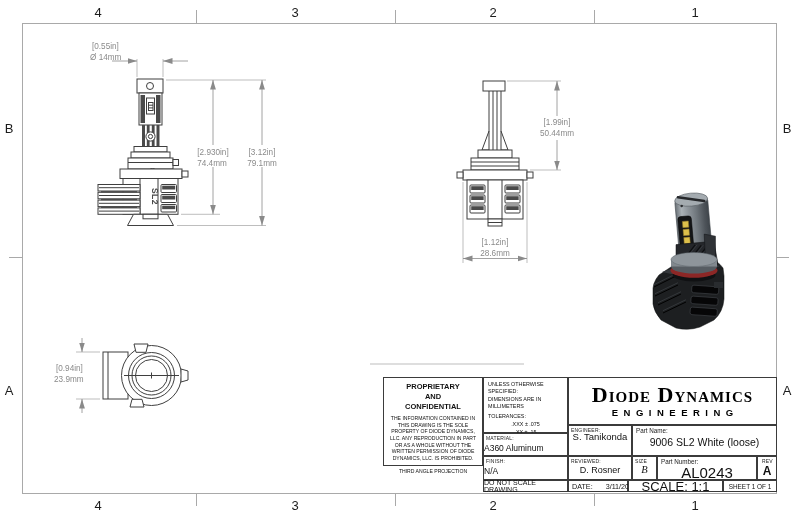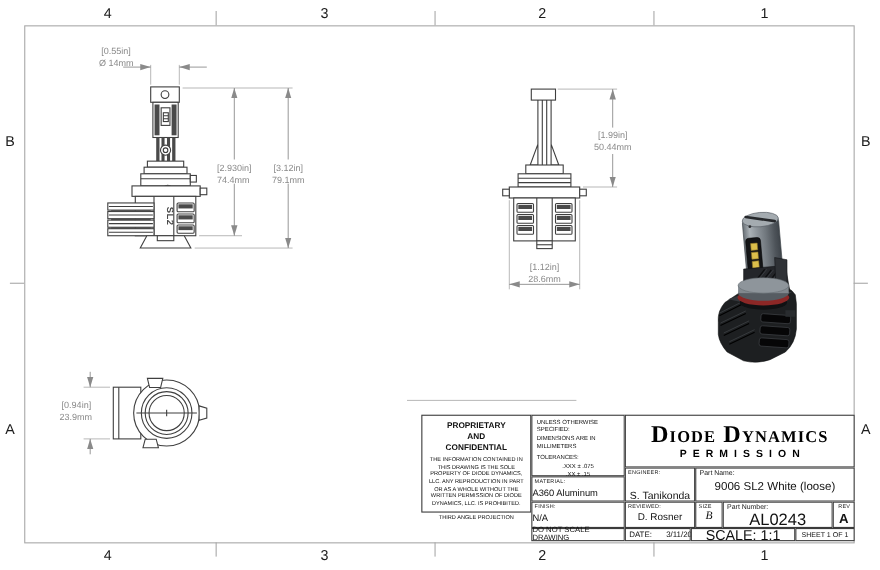--- a/index.html
+++ b/index.html
@@ -31,26 +31,26 @@
   .prop-body{font-size:5.1px;text-align:center;line-height:1.3;margin-top:4px;width:94px;}
   .proj-lbl{font-size:5.1px;margin-top:6px;text-align:center;}
   .tol-cell{padding:3px 4px;font-size:5.4px;line-height:1.35;}
   .tol-lines{text-align:center;margin-top:1px;line-height:1.3;}
   .val-c{font-size:8.5px;text-align:left;margin-top:9px;}
   .dns{font-size:7px;}
   .logo-name{font-family:"Liberation Serif",serif;font-variant:small-caps;font-weight:bold;
              font-size:22px;letter-spacing:1px;line-height:1;color:#000;}
   .logo-sub{font-size:9.5px;font-weight:bold;letter-spacing:5.5px;color:#000;margin-top:1px;text-indent:5.5px;}
   .logo-wrap{display:flex;flex-direction:column;align-items:center;justify-content:center;height:100%;}
-  .person{font-size:9.5px;text-align:center;margin-top:20px;}
+  .person{font-size:9.5px;text-align:center;margin-top:5px;}
   .pname{font-size:10.5px;text-align:center;margin-top:10px;}
   .pnum{font-size:15px;text-align:center;margin-top:7px;}
   .sizeB{font-family:"Liberation Serif",serif;font-style:italic;font-size:10.5px;text-align:center;margin-top:7px;}
   .revA{font-size:12px;font-weight:bold;text-align:center;margin-top:7px;}
-  .rowtxt{font-size:7.2px;display:flex;align-items:flex-start;height:100%;padding-left:3px;gap:13px;}
+  .rowtxt{font-size:7.2px;display:flex;align-items:center;height:100%;padding-left:3px;gap:13px;}
   .rowtxt-c{font-size:13px;display:flex;align-items:center;justify-content:center;height:100%;}
   .sheettxt{font-size:6.4px;}
 </style>
 </head>
 <body>
 
 <div class="sheet">
 
   <div class="zone" style="left:98px;top:12px;">4</div>
   <div class="zone" style="left:295px;top:12px;">3</div>
@@ -300,21 +300,21 @@
       <div class="lbl">FINISH:</div>
       <div class="val-c">N/A</div>
     </div>
     <div class="cell cen dns" style="left:100px;top:103px;width:85px;height:12px;">
       <span>DO NOT SCALE DRAWING</span>
     </div>
 
     <div class="cell" style="left:185px;top:0;width:209px;height:48px;">
       <div class="logo-wrap">
         <div class="logo-name">Diode Dynamics</div>
-        <div class="logo-sub">PERMISSION</div>
+        <div class="logo-sub">ENGINEERING</div>
       </div>
     </div>
 
     <div class="cell" style="left:185px;top:48px;width:64px;height:31px;">
       <div class="lbl">ENGINEER:</div>
       <div class="person">S. Tanikonda</div>
     </div>
     <div class="cell" style="left:249px;top:48px;width:145px;height:31px;">
       <div class="lbl2">Part Name:</div>
       <div class="pname">9006 SL2 White (loose)</div>

